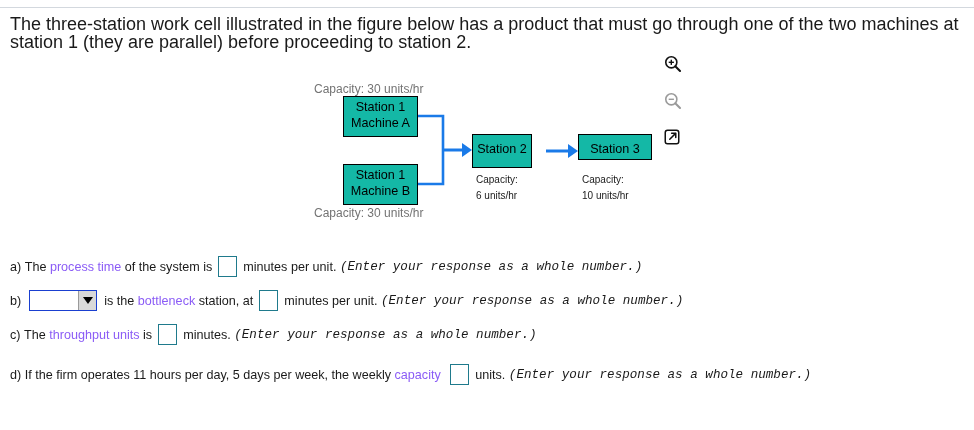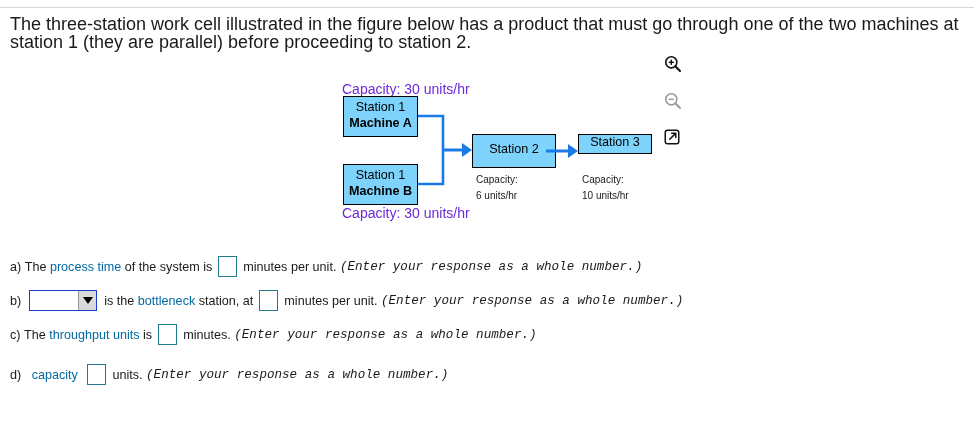--- a/index.html
+++ b/index.html
@@ -41,52 +41,51 @@
   .figure {
     position: absolute;
     left: 0;
     top: 72px;
     width: 700px;
     height: 155px;
   }
 
   .cap-label {
     position: absolute;
-    font-size: 14px;
+    font-size: 12px;
     line-height: 15px;
-    color: #6d28d9;
+    color: #737373;
     white-space: nowrap;
-    margin-left: 28px;
   }
 
   .cap-top   { left: 314px; top: 10px; }
   .cap-bot   { left: 314px; top: 134px; }
 
   .st-box {
     position: absolute;
     border: 1.6px solid #000000;
-    background: #7dd3fc;
+    background: #14b8a6;
     box-sizing: border-box;
     text-align: center;
     font-size: 12.6px;
     line-height: 15.5px;
     color: #000000;
   }
   .st-box .l1 { display: block; font-weight: 400; }
-  .st-box .l2 { display: block; font-weight: 700; text-align: center; }
+  .st-box .l2 { display: block; font-weight: 400; text-align: center; }
 
   
   .box-a { left: 343px; top: 24px; width: 75px; height: 41px; padding-top: 3px; }
   
   .box-b { left: 343px; top: 92px; width: 75px; height: 41px; padding-top: 3px; }
 
   
-  .box-s2 { left: 472px; top: 62px; width: 84px; height: 34px; padding-top: 7px; }
-  
-  .box-s3 { left: 578px; top: 62px; width: 74px; height: 20px; }
+  .box-s2 { left: 472px; top: 62px; width: 60px; height: 34px; padding-top: 7px; }
+  
+  .box-s3 { left: 578px; top: 62px; width: 74px; height: 26px; padding-top: 7px; }
 
   .cap-under {
     position: absolute;
     font-size: 10px;
     line-height: 16px;
     color: #1a1a1a;
     text-align: left;
     white-space: nowrap;
   }
   .cap-s2 { left: 476px; top: 100px; }
@@ -130,21 +129,21 @@
     display: flex;
     align-items: center;
   }
   .ans-a { top: 256px; }
   .ans-b { top: 290px; }
   .ans-c { top: 324px; }
   .ans-d { top: 364px; }
 
   .ans span.t { display: inline-block; }
   .gl {
-    color: #0369a1;
+    color: #8b5cf6;
   }
   .it { font-style: italic; font-family: Liberation Mono, monospace; }
 
   .blank {
     display: inline-block;
     width: 19px;
     height: 21px;
     border: 1.4px solid #1f7a8c;
     background: #ffffff;
     box-sizing: border-box;
@@ -289,18 +288,18 @@
   <span class="t">The</span>&nbsp;
   <span class="t gl">throughput units</span>&nbsp;
   <span class="t">is</span>
   <span class="blank"></span>
   <span class="t">minutes.</span>&nbsp;
   <span class="t it">(Enter your response as a whole number.)</span>
 </div>
 
 <div class="ans ans-d">
   <span class="t">d)</span>&nbsp;
-  &nbsp;
+  <span class="t">If the firm operates 11 hours per day, 5 days per week, the weekly</span>&nbsp;
   <span class="t gl">capacity</span>&nbsp;
   <span class="blank"></span>
   <span class="t">units.</span>&nbsp;
   <span class="t it">(Enter your response as a whole number.)</span>
 </div>
 
 </body></html>

